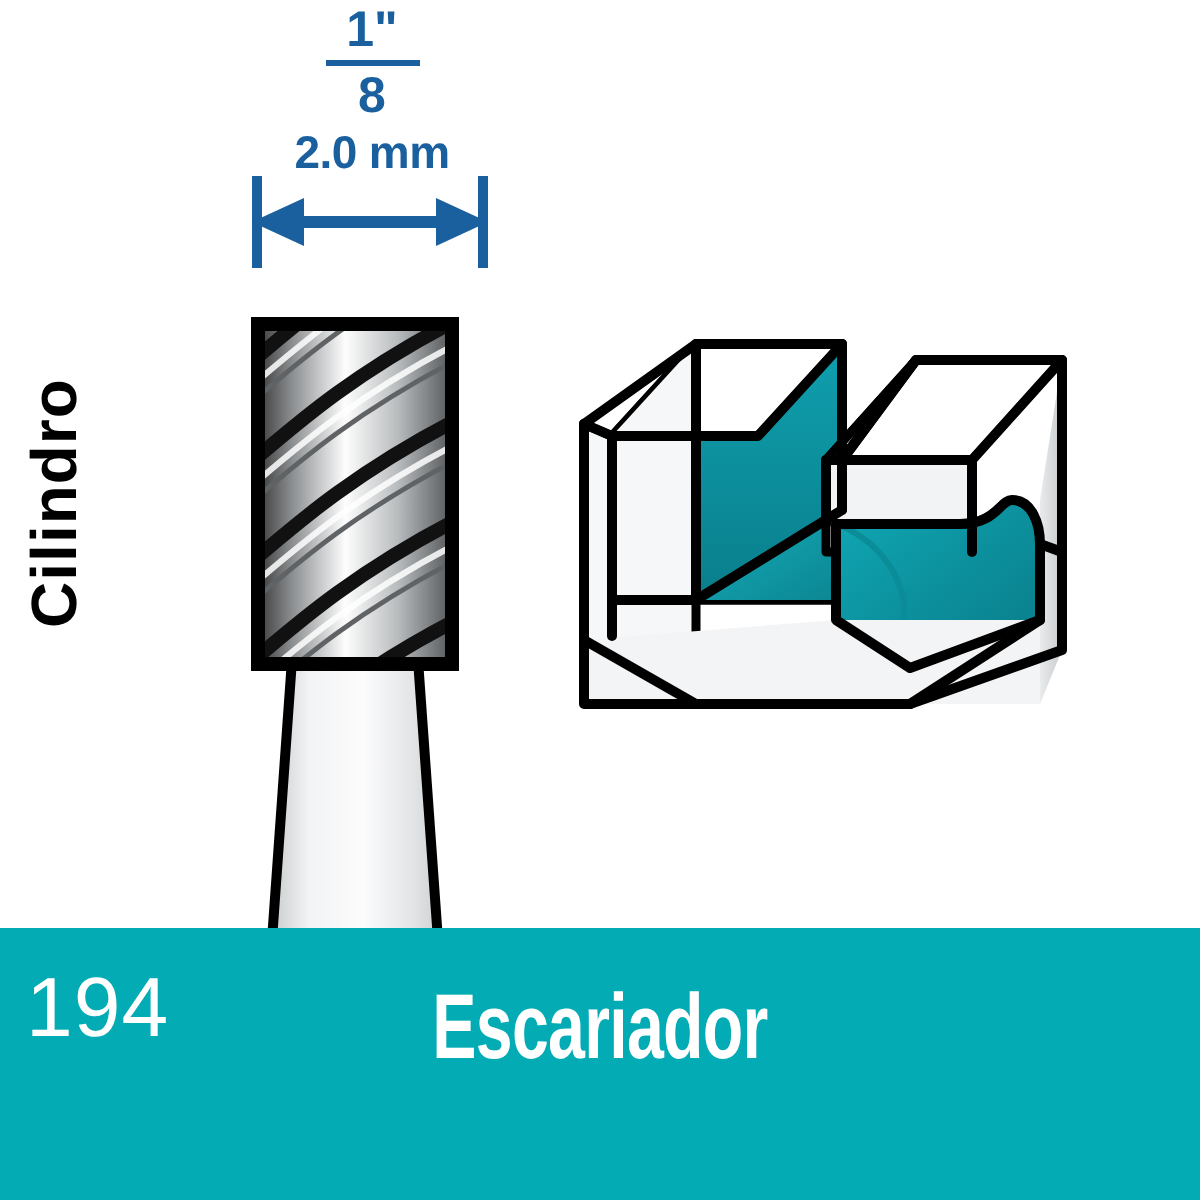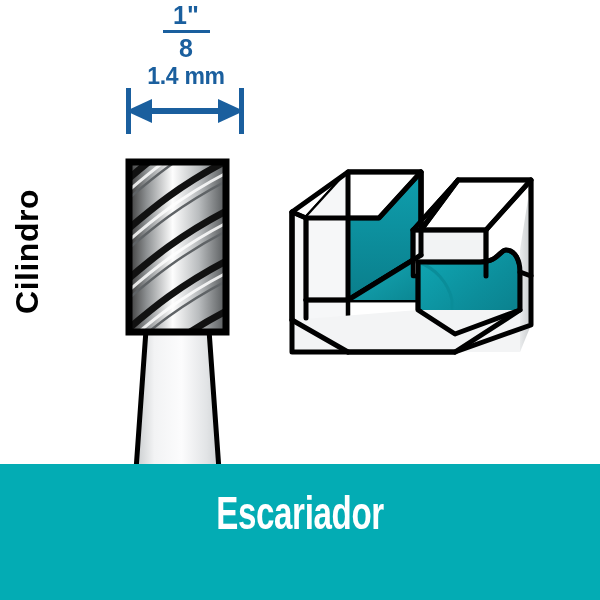--- a/index.html
+++ b/index.html
@@ -122,21 +122,21 @@
 <body>
 
 <div id="page">
 
   <div id="dim-text-group">
     <div class="frac">
       <div class="frac-num">1"</div>
       <div class="frac-bar"></div>
       <div class="frac-den">8</div>
     </div>
-    <div id="mm-label">1.4 mm</div>
+    <div id="mm-label">2.0 mm</div>
   </div>
 
   <svg class="layer" viewBox="0 0 600 600">
 
     <rect x="126" y="88" width="5" height="46" fill="#1a5f9e"></rect>
 
     <rect x="239" y="88" width="5" height="46" fill="#1a5f9e"></rect>
 
     <rect x="136" y="108" width="98" height="6" fill="#1a5f9e"></rect>
 
@@ -283,15 +283,16 @@
                  L 520,310 L 455,334 L 418,310 Z"></path>
         <path d="M 520,272 L 531,276"></path>
 
         <path d="M 455,352 L 520,310"></path>
         <path d="M 348,352 L 455,352"></path>
       </g>
     </g>
   </svg>
 
   <div id="banner"></div>
+  <div id="banner-number">194</div>
   <div id="banner-title">Escariador</div>
 
 </div>
 
 </body></html>

